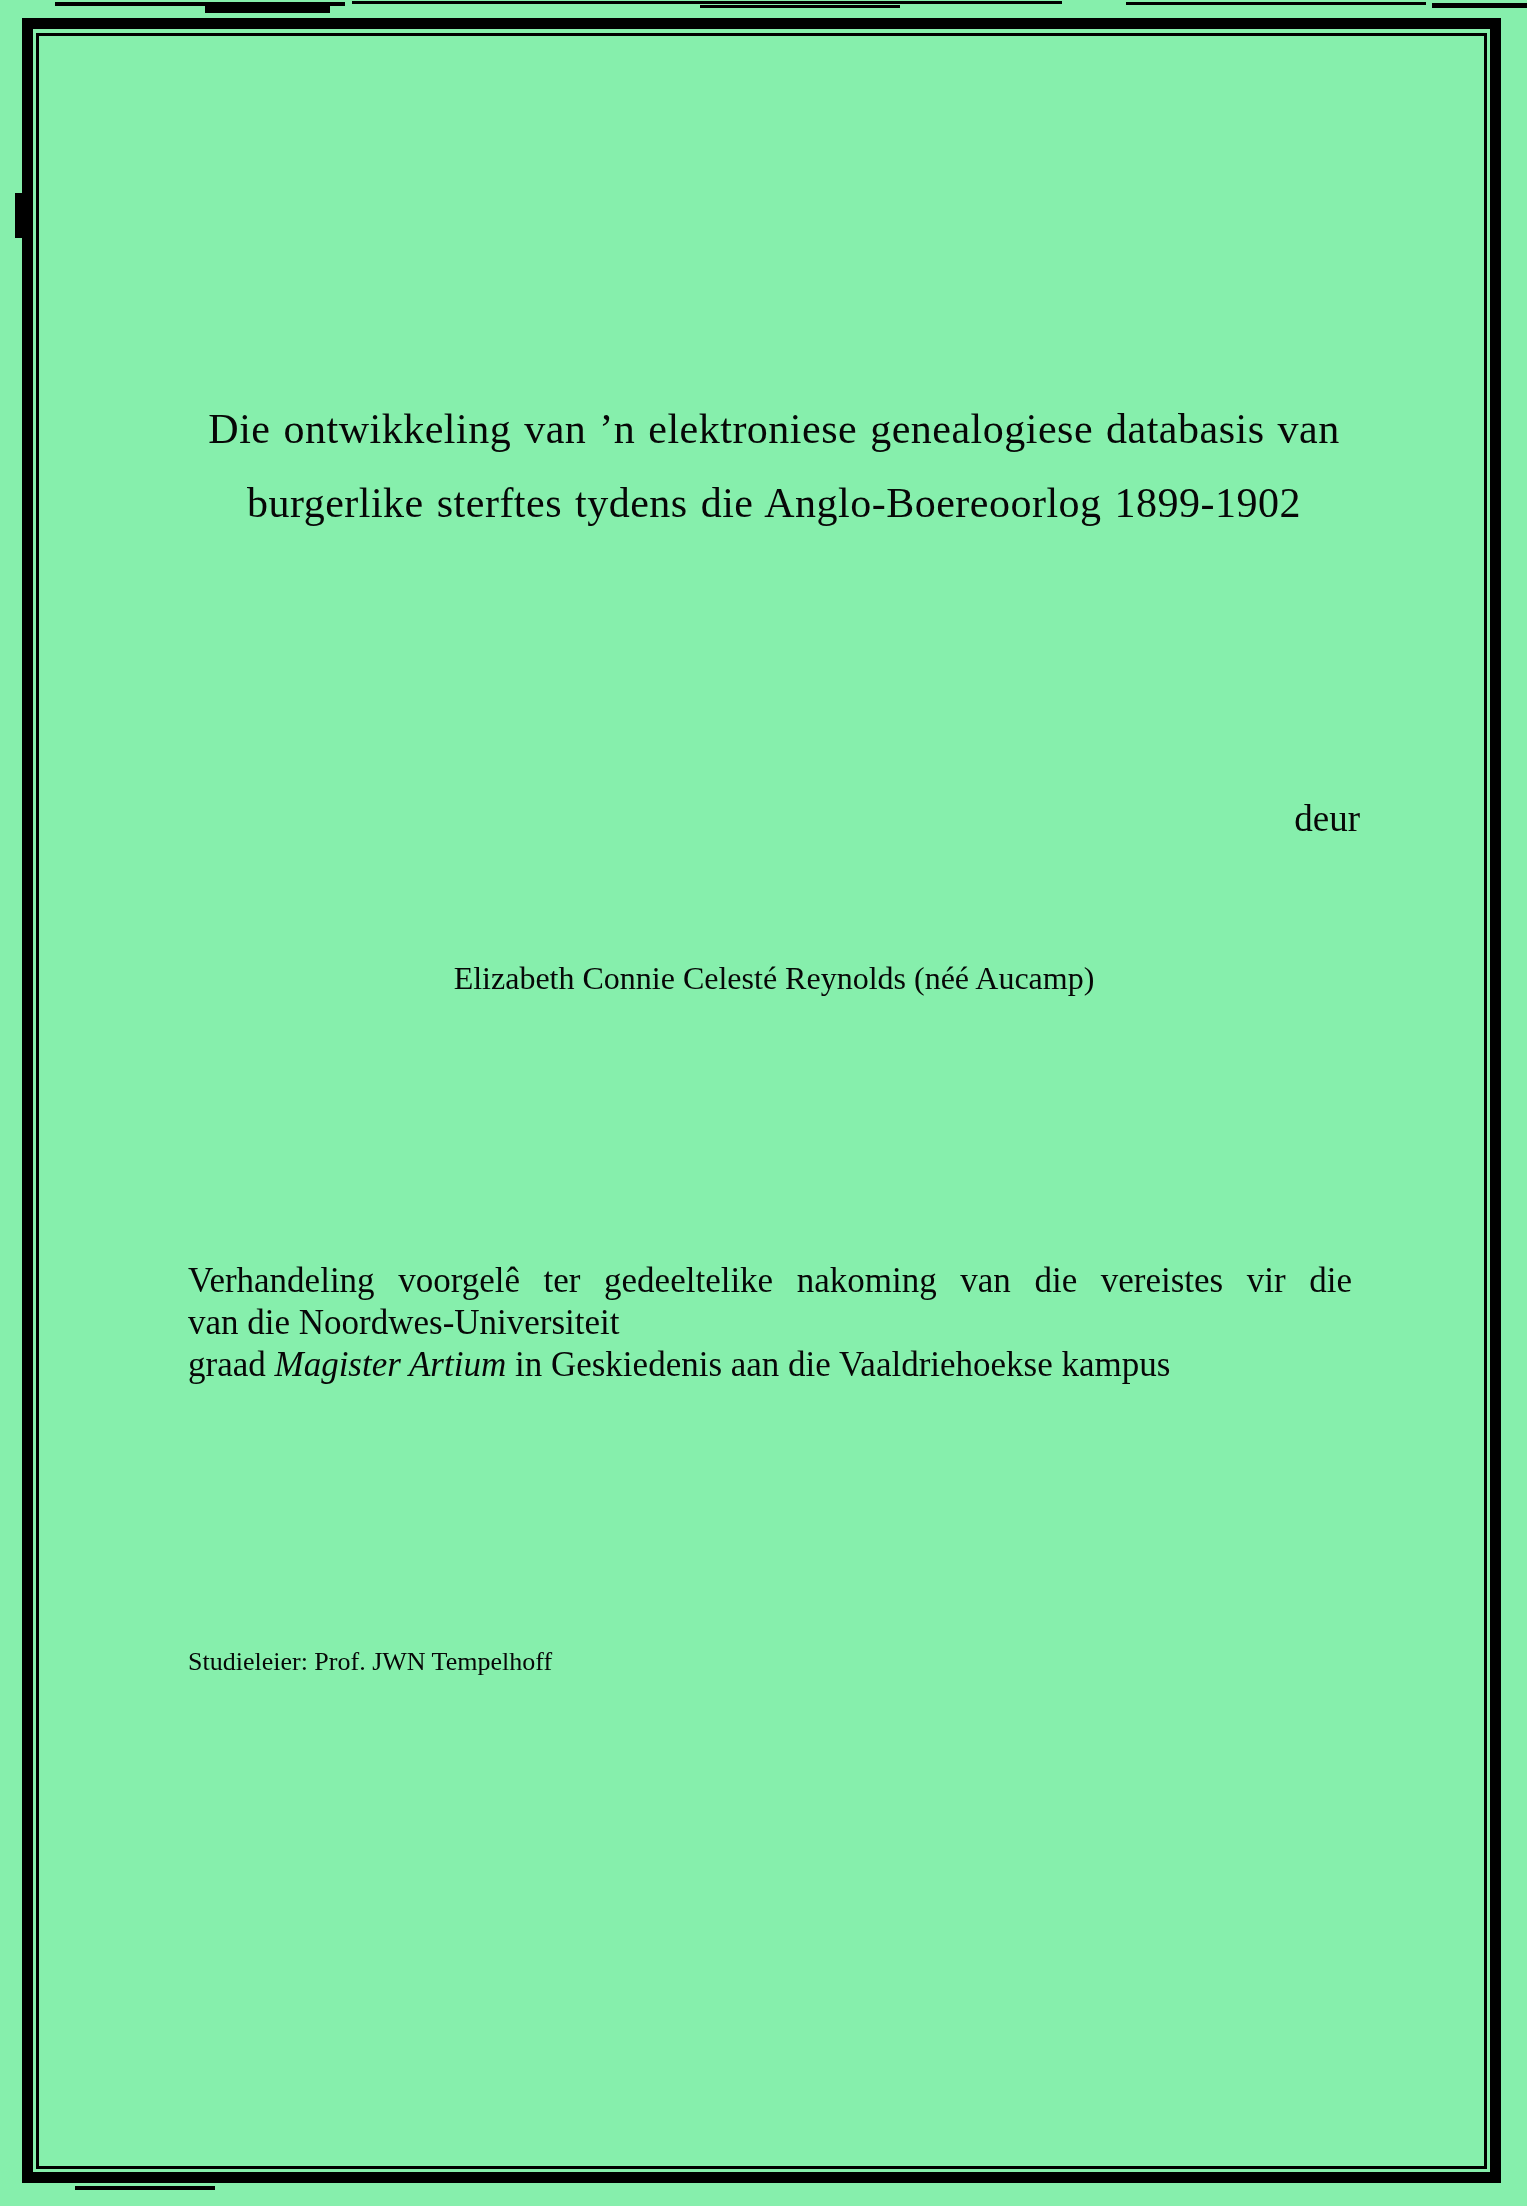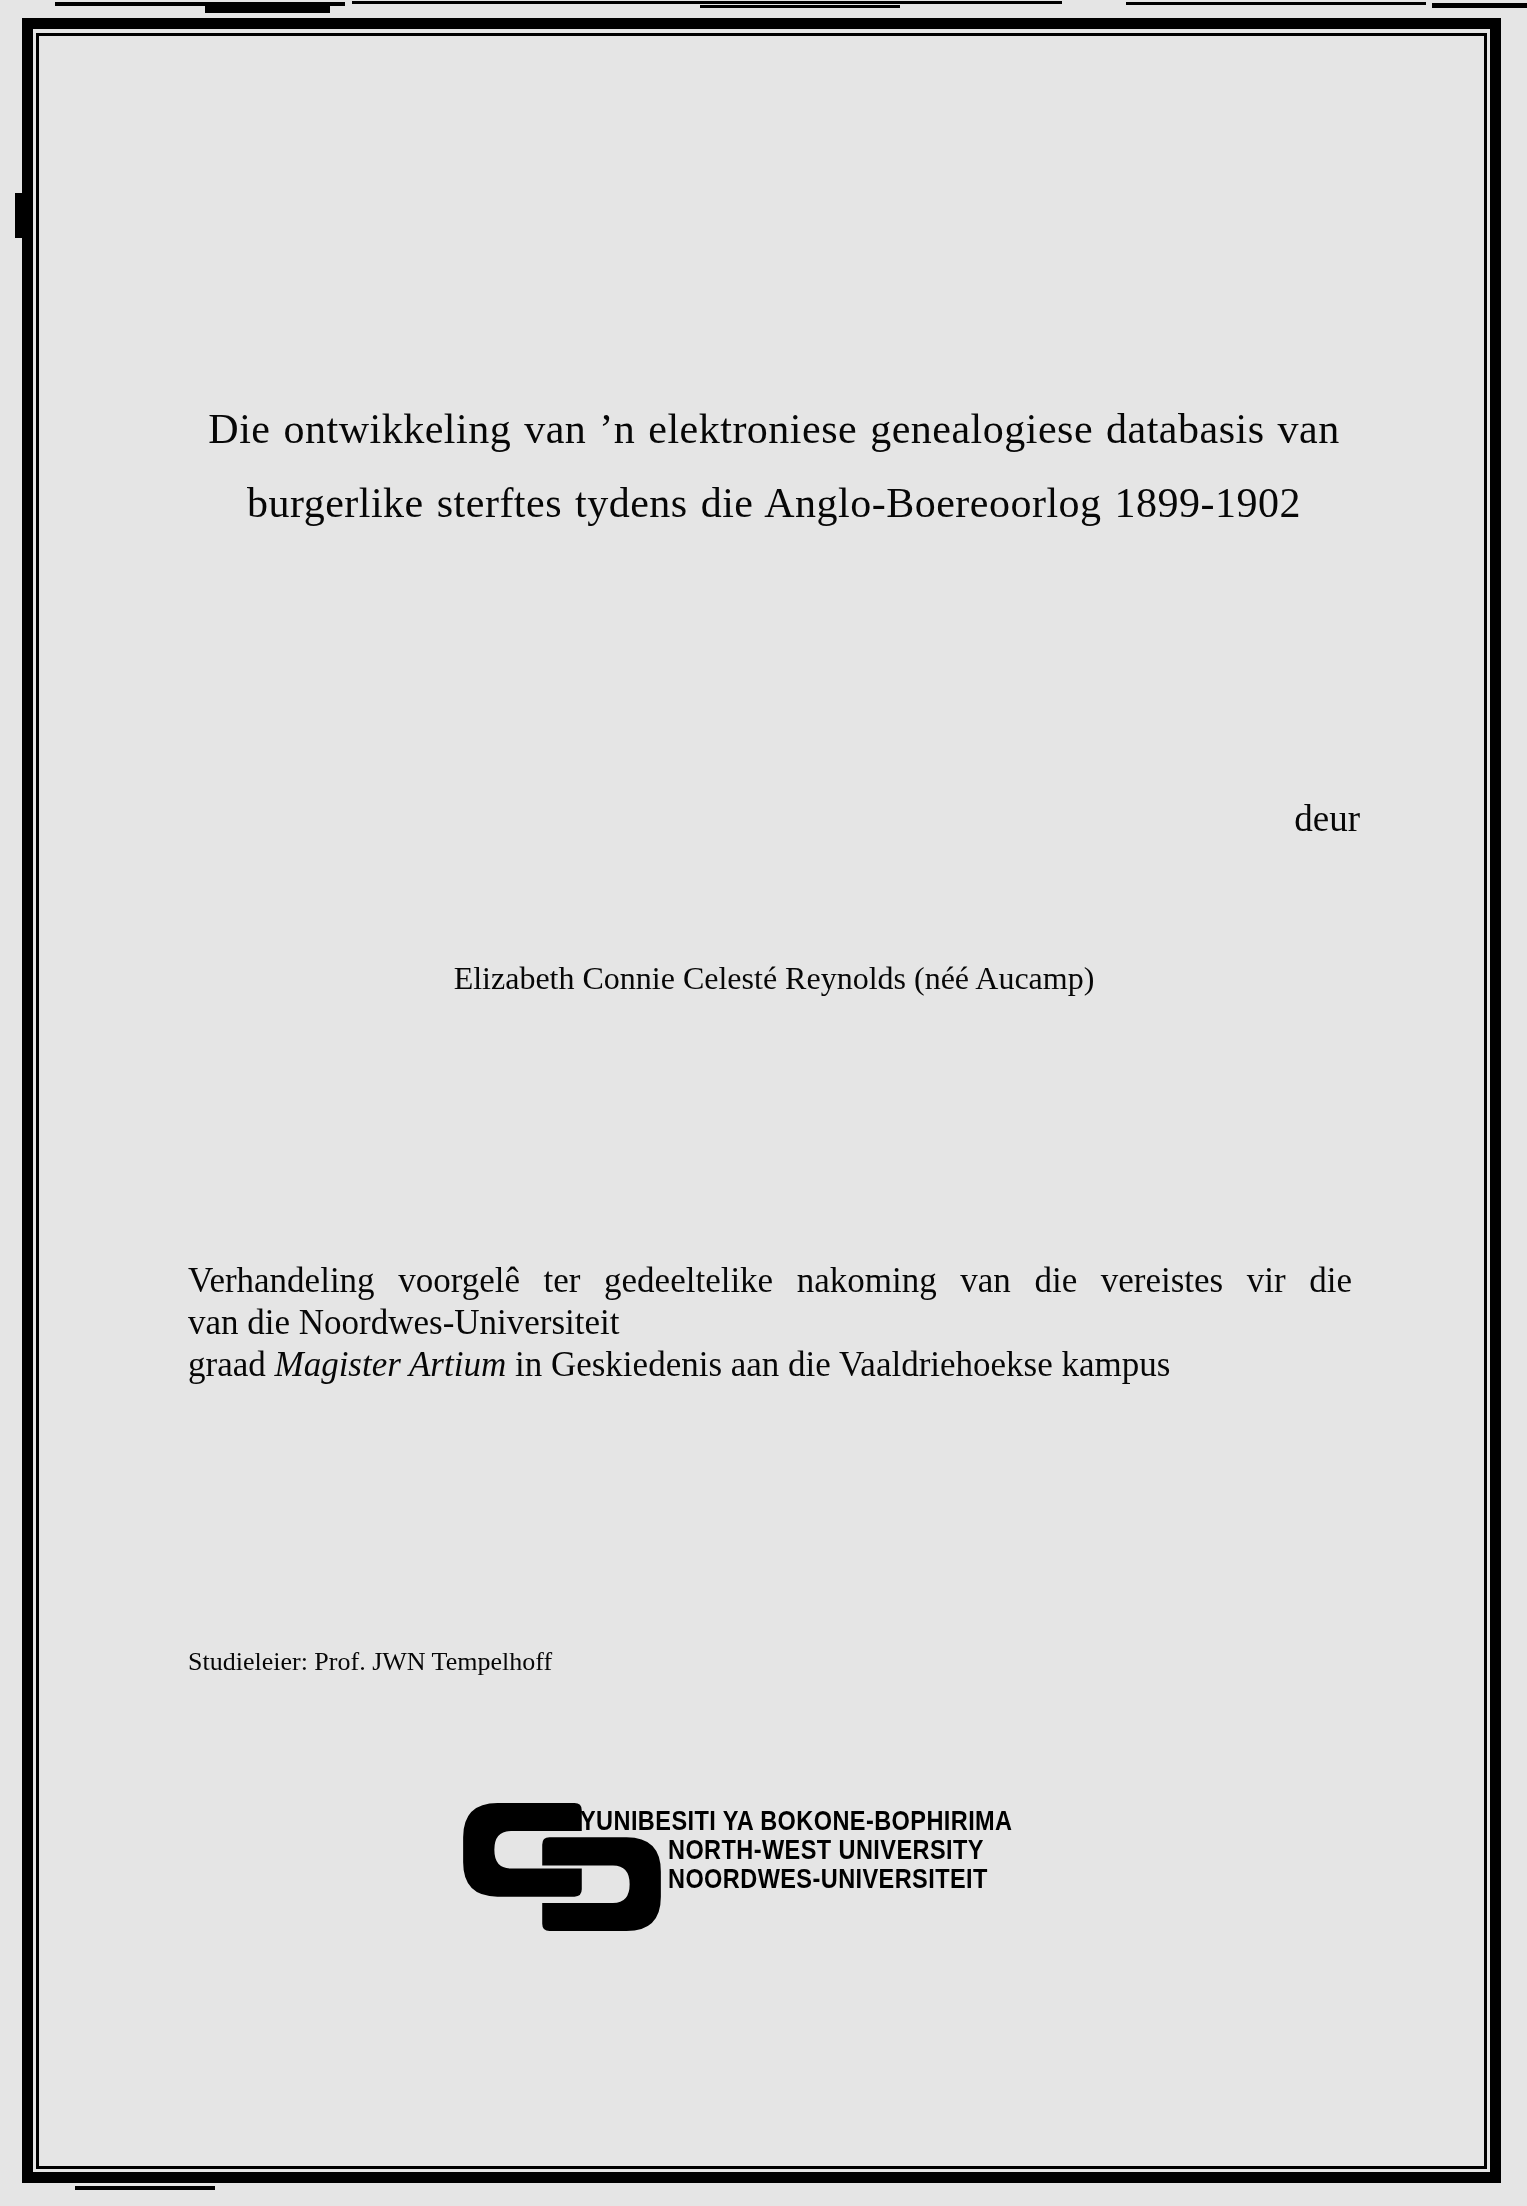--- a/index.html
+++ b/index.html
@@ -1,17 +1,17 @@
 <!DOCTYPE html>
 <html><head>
 <meta charset="utf-8">
 <style>
   html,body{margin:0;padding:0;background:#ffffff;}
   .page{
-    position:relative;width:1527px;height:2206px;background:#e5e5e5;
+    position:relative;width:1527px;height:2206px;background:#86efac;
     overflow:hidden;font-family:"Liberation Serif",serif;color:#070707;
   }
   .artifact{position:absolute;background:#000;}
   .frame-outer{position:absolute;left:22px;top:18px;right:26px;bottom:23px;border:11px solid #000;}
   .frame-inner{position:absolute;left:36px;top:33px;right:40px;bottom:37px;border:3px solid #000;}
   .content{position:absolute;left:188px;top:0;width:1172px;height:100%;}
 
   .title{
     position:absolute;top:392px;left:0;width:100%;text-align:center;
     font-size:42px;line-height:74px;letter-spacing:.5px;word-spacing:2px;white-space:nowrap;
@@ -68,28 +68,15 @@
     <div class="description">
       <div class="justify-last">Verhandeling voorgelê ter gedeeltelike nakoming van die vereistes vir die</div>
       <div>van die Noordwes-Universiteit</div>
       <div><span>graad </span><span class="ital">Magister Artium</span><span> in Geskiedenis aan die Vaaldriehoekse kampus</span></div>
     </div>
 
     <div class="supervisor-block">
       <div>Studieleier: Prof. JWN Tempelhoff</div>
     </div>
 
-    <div class="logo">
-      <svg class="logo-mark" width="198" height="128" viewBox="0 0 190 123" xmlns="http://www.w3.org/2000/svg">
-
-        <path fill="#000" d="M33,0 L107,0 Q114,0 114,7 L114,27 L46,27 Q30,27 30,45 Q30,63 46,63 L114,63 L114,83 Q114,90 107,90 L33,90 Q0,90 0,57 L0,33 Q0,0 33,0 Z"></path>
-
-        <path fill="#000" transform="translate(76,33) rotate(180 57 45)" d="M33,0 L107,0 Q114,0 114,7 L114,27 L46,27 Q30,27 30,45 Q30,63 46,63 L114,63 L114,83 Q114,90 107,90 L33,90 Q0,90 0,57 L0,33 Q0,0 33,0 Z"></path>
-      </svg>
-      <div class="logo-text">
-        <div class="logo-line">YUNIBESITI YA BOKONE-BOPHIRIMA</div>
-        <div class="logo-line indent">NORTH-WEST UNIVERSITY</div>
-        <div class="logo-line indent">NOORDWES-UNIVERSITEIT</div>
-      </div>
-    </div>
 
   </div>
 </div>
 
 </body></html>

